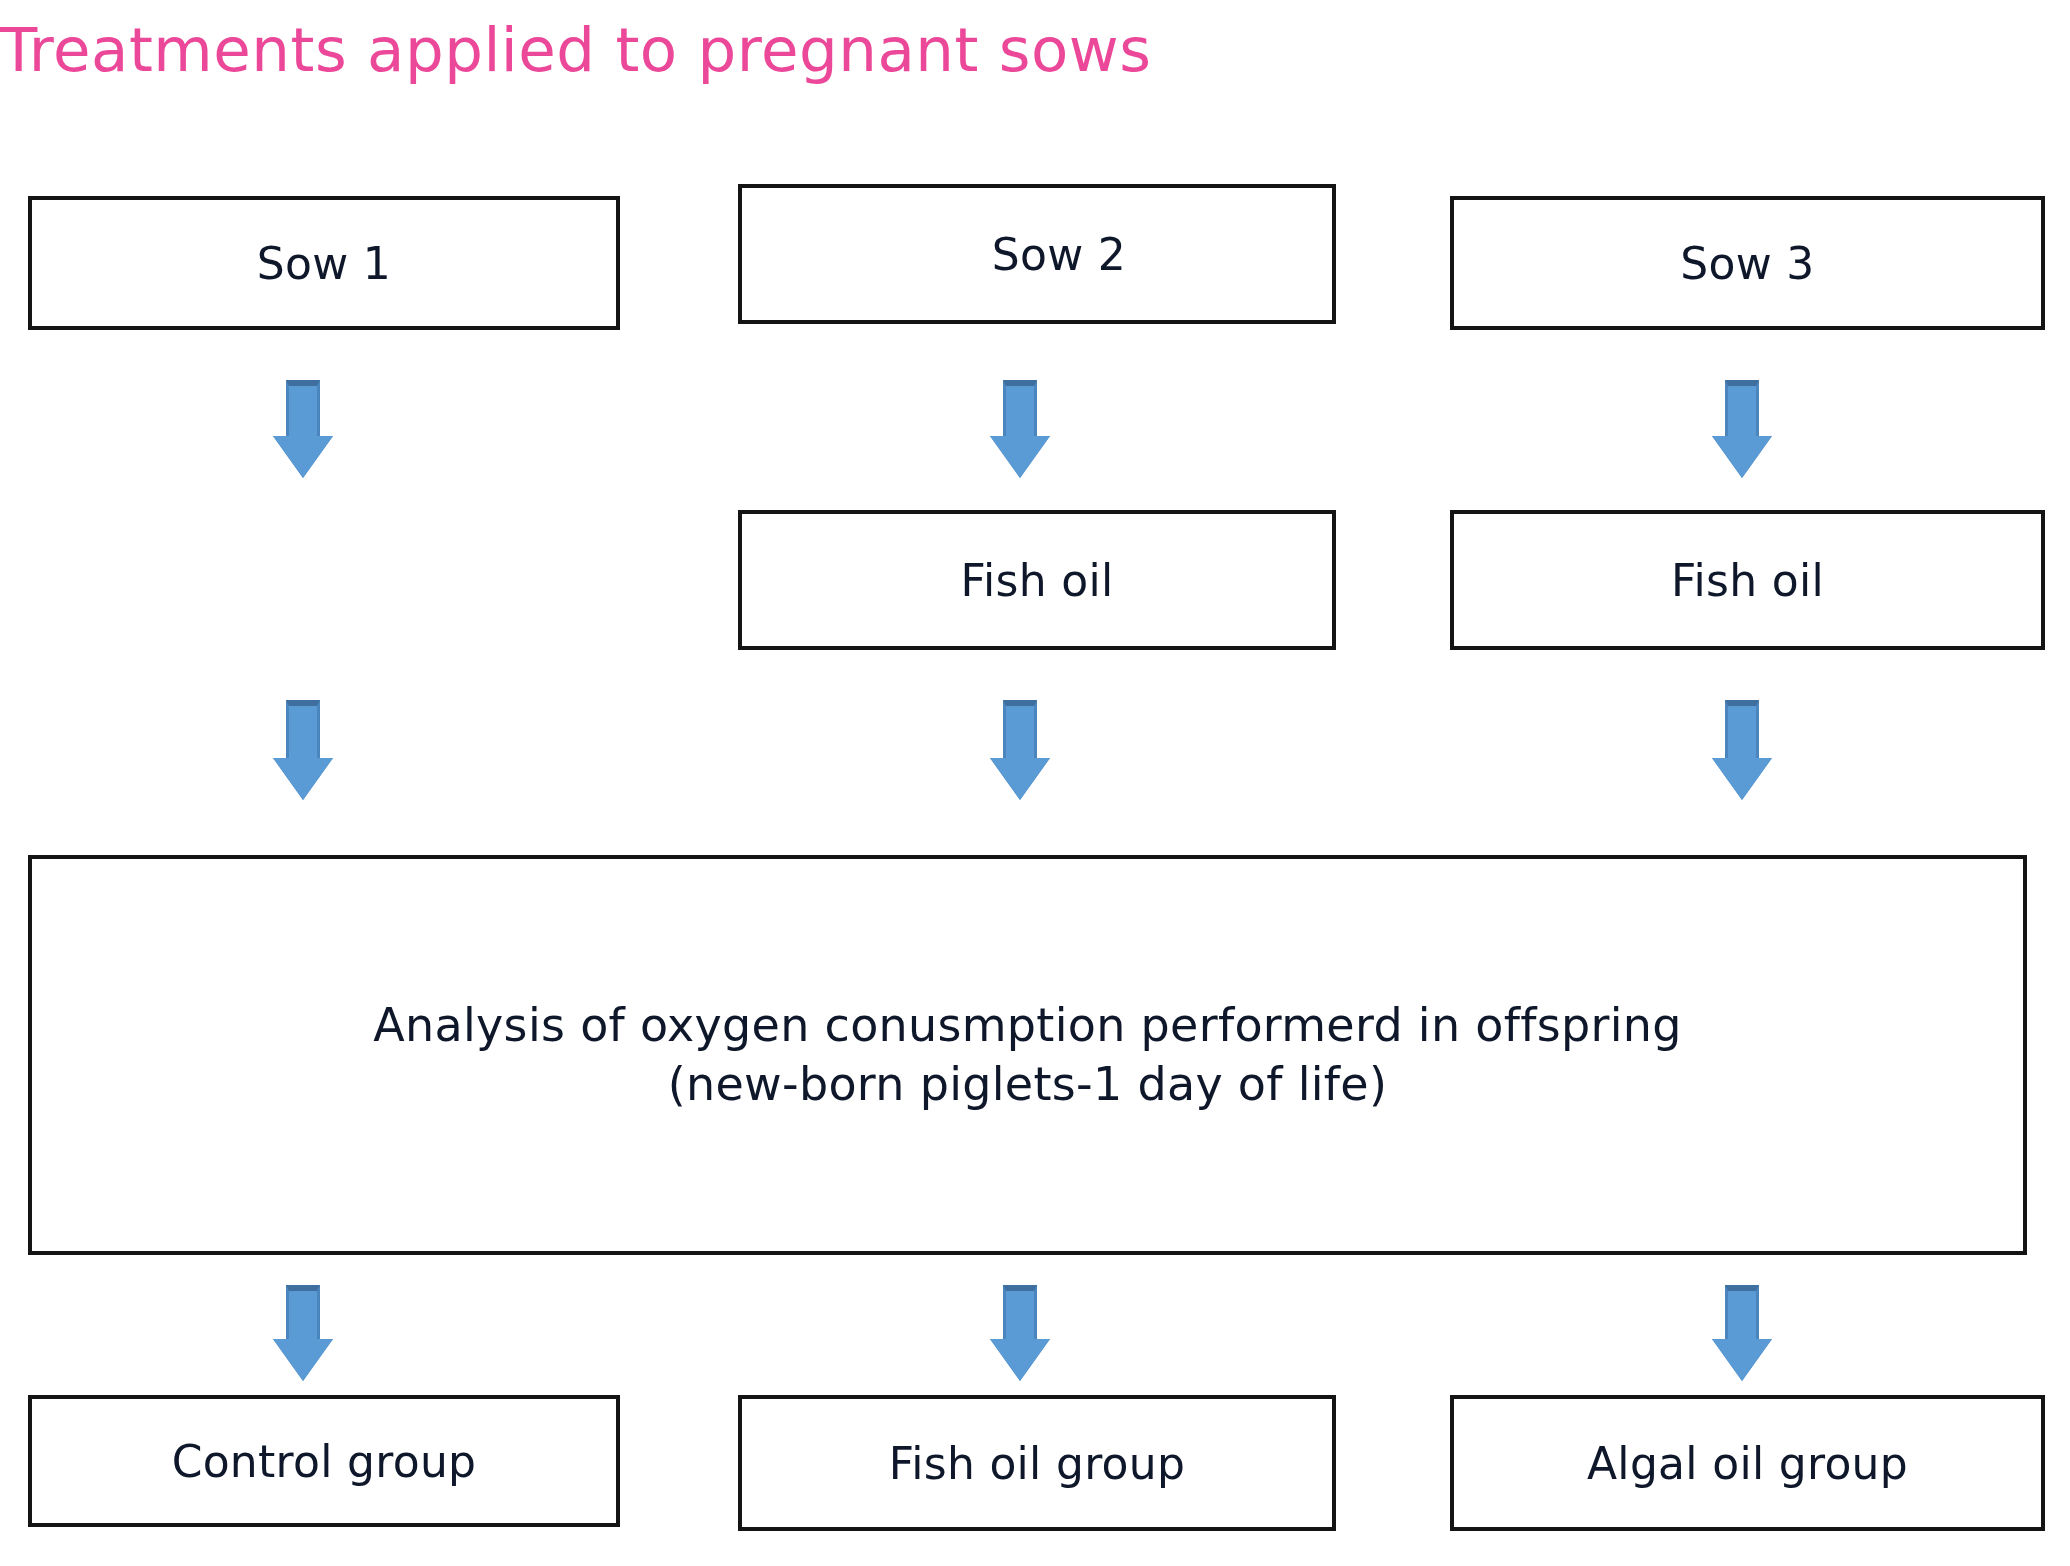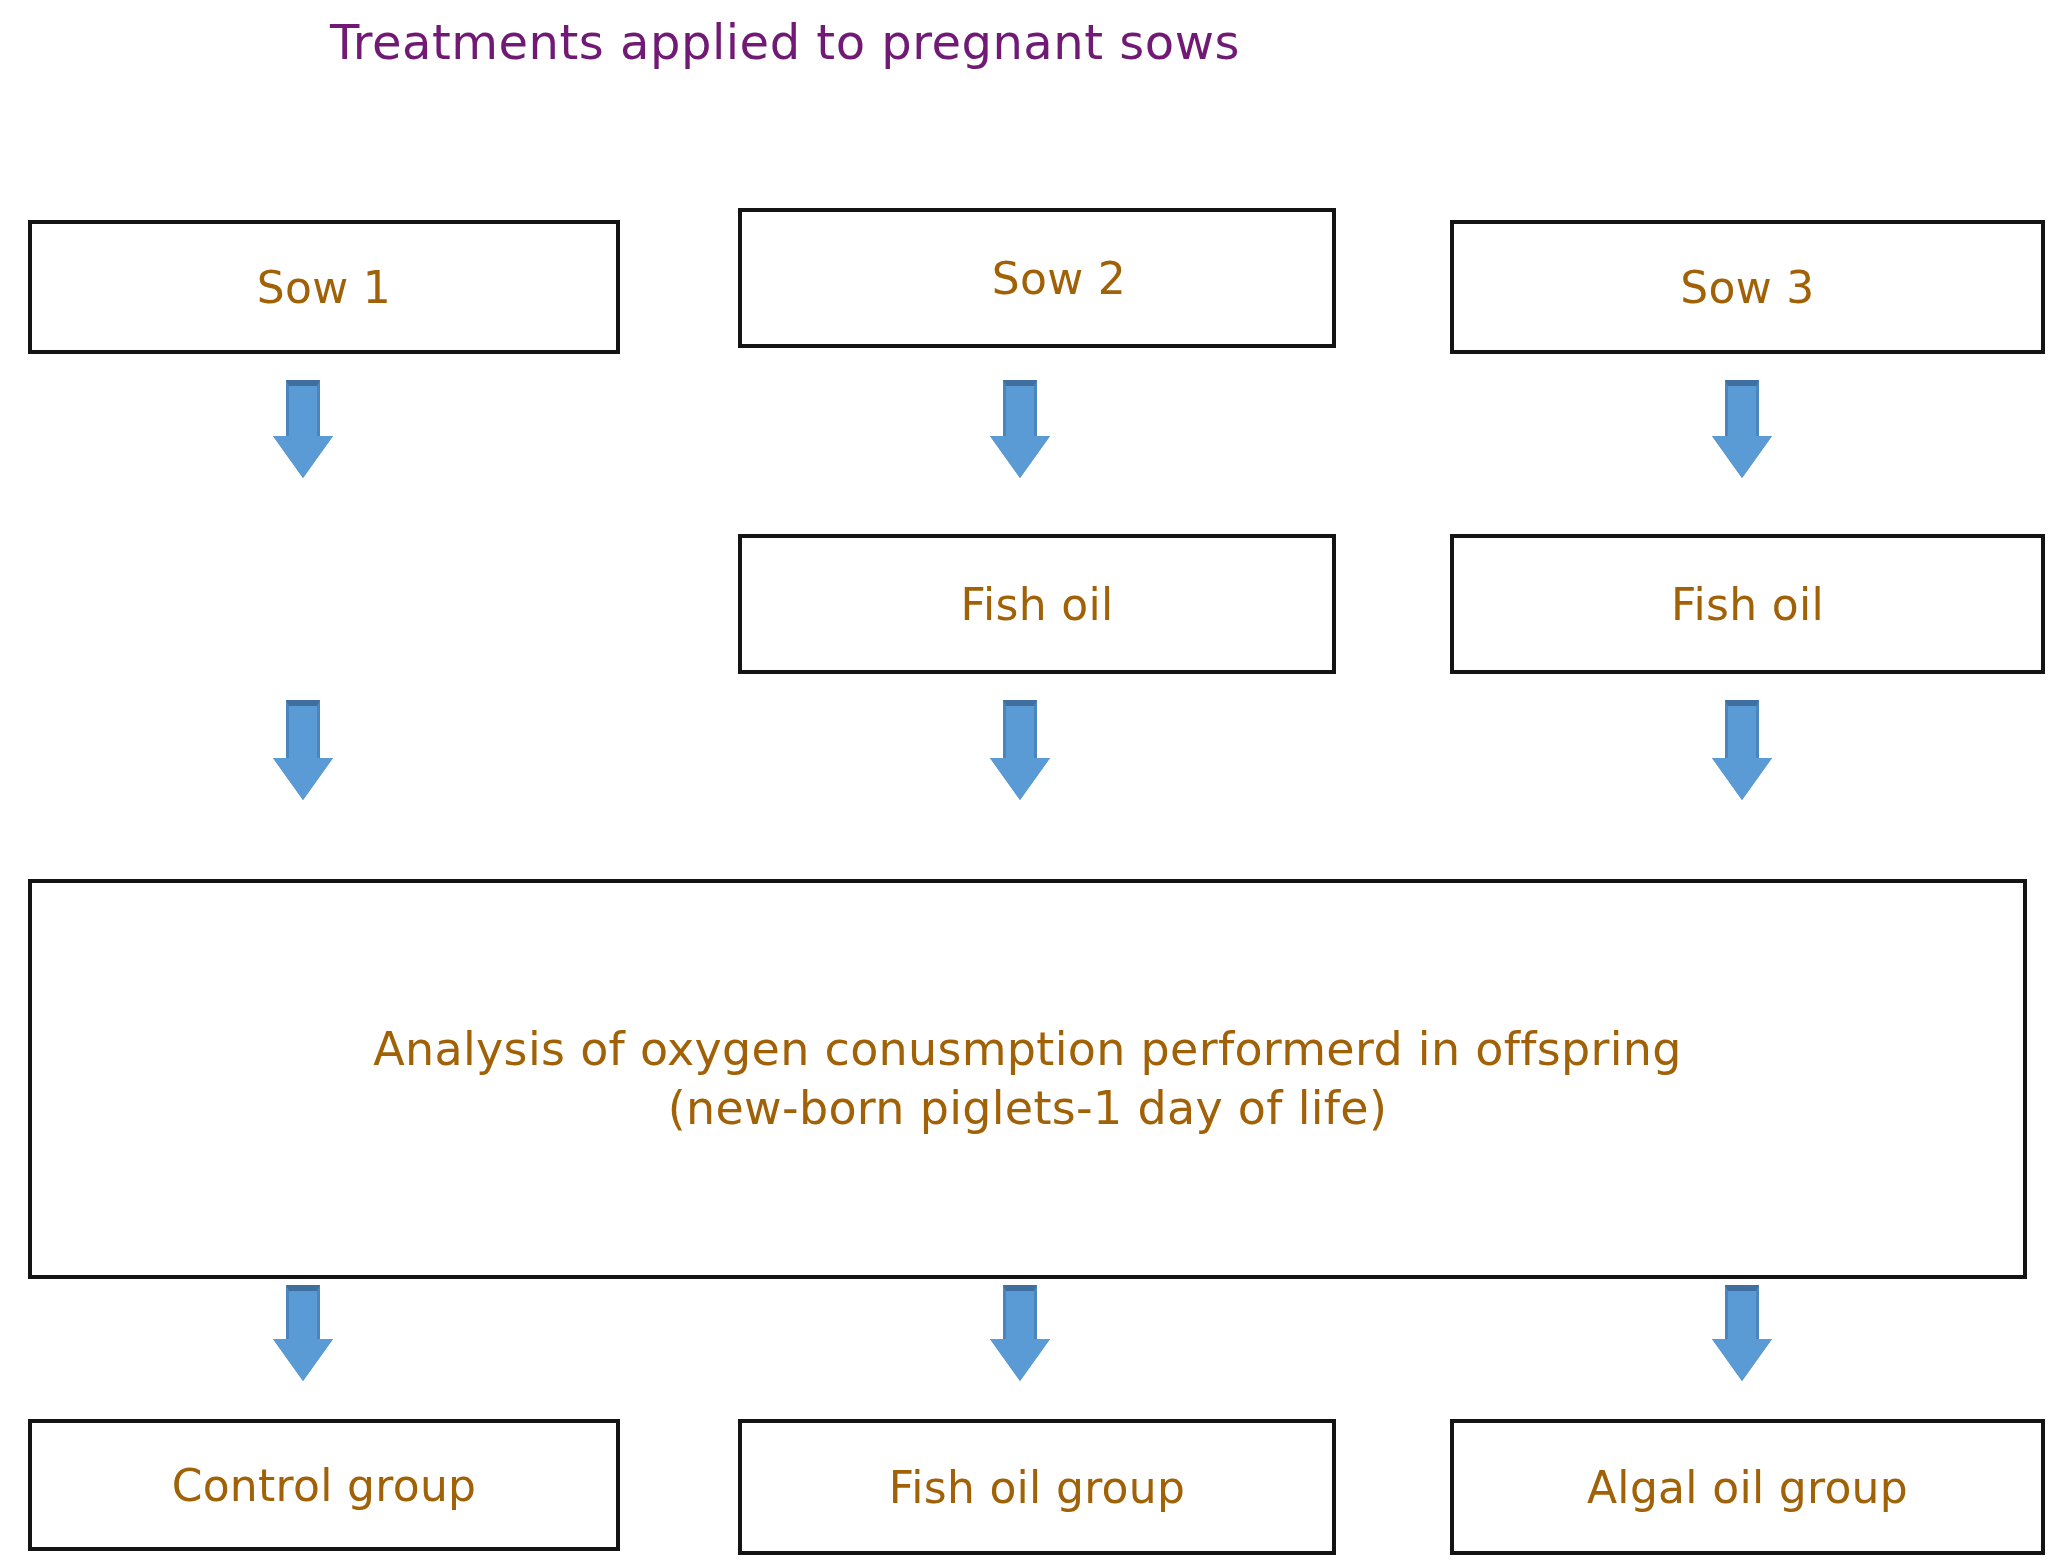--- a/index.html
+++ b/index.html
@@ -14,39 +14,37 @@
     height: 1566px;
     background: #ffffff;
     font-family: "DejaVu Sans", "Liberation Sans", sans-serif;
     overflow: hidden;
   }
   .title {
     position: absolute;
     left: 0;
     top: 14px;
     width: 1570px;
-    text-align: center;
-    font-size: 48px;
-    color: #701a75;
+    font-size: 61px;
+    color: #ec4899;
     letter-spacing: 0.5px;
     white-space: nowrap;
   }
   .box {
     position: absolute;
     box-sizing: border-box;
     border: 4px solid #141414;
     background: #ffffff;
     display: flex;
     align-items: center;
     justify-content: center;
     text-align: center;
-    color: #a16207;
+    color: #0f172a;
     font-size: 44px;
     letter-spacing: 0.3px;
-    margin-top: 24px;
   }
   .box.big {
     font-size: 46px;
     line-height: 1.28;
     padding: 16px 40px;
   }
   .box.big .inner {
     width: 100%;
     text-align: center;
   }

